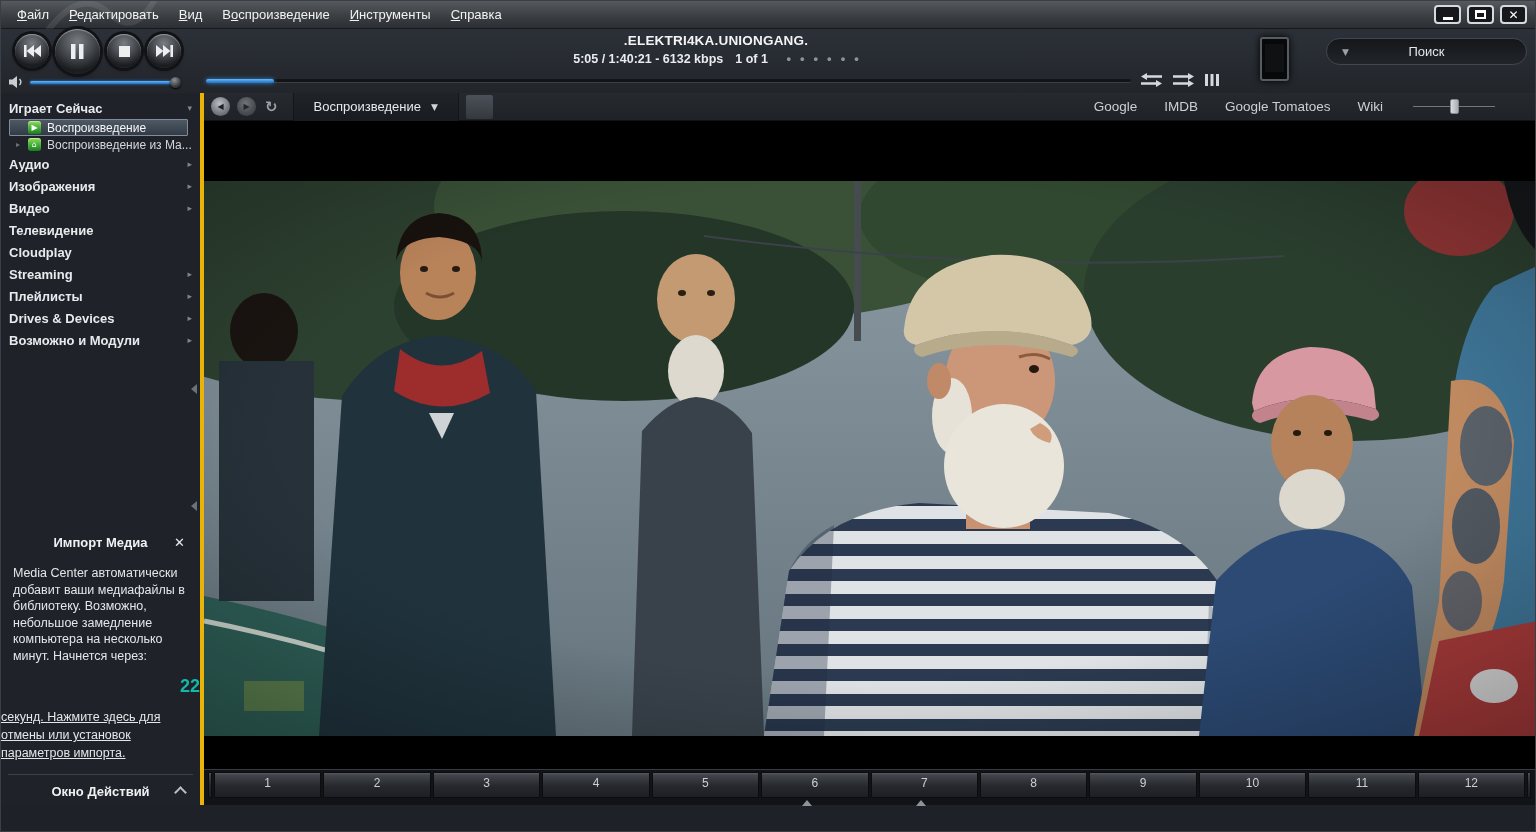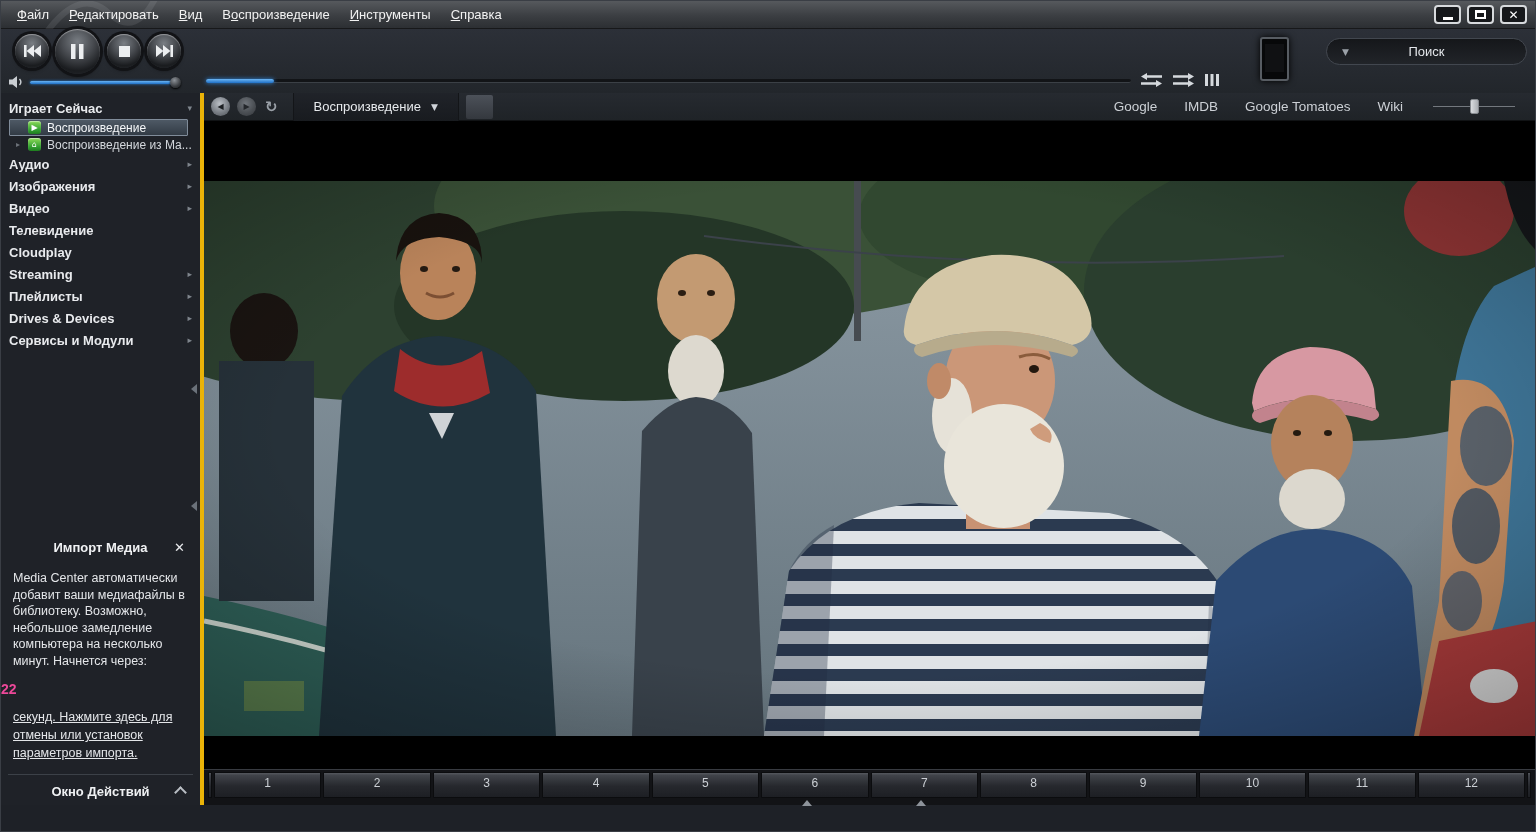--- a/index.html
+++ b/index.html
@@ -66,21 +66,21 @@
   .nav-circle{width:19px;height:19px;border-radius:50%;display:flex;align-items:center;justify-content:center;
     font-size:8px;color:#1c1f23;margin-left:7px;font-family:"DejaVu Sans",sans-serif;
     background:radial-gradient(circle at 45% 35%,#bbc0c6,#7a7f86 55%,#4b4f55);}
   .nav-circle.dim{background:radial-gradient(circle at 45% 35%,#70757b,#4b4f54 55%,#34373c);color:#24272b;}
   .nav-refresh{margin-left:9px;color:#9aa0a7;font-size:15px;font-weight:bold;font-family:"DejaVu Sans",sans-serif;}
   .nav-tab{margin-left:15px;height:28px;background:linear-gradient(#202329,#181b1f);
     border-left:1px solid #131518;border-right:1px solid #131518;display:flex;align-items:center;gap:10px;
     color:#e7eaed;font-size:13px;padding:0 20px;}
   .nav-tab .arr{font-size:9px;color:#d0d4d9;font-family:"DejaVu Sans",sans-serif;}
   .nav-graybtn{margin-left:7px;width:27px;height:24px;border-radius:2px;background:linear-gradient(#4c5159,#34383e);}
-  .nav-right{margin-left:auto;display:flex;align-items:center;padding-right:20px;}
+  .nav-right{margin-left:auto;display:flex;align-items:center;padding-right:40px;}
   .web-links{display:flex;gap:27px;font-size:13.5px;color:#ccd0d5;margin-right:30px;}
   .weblink{cursor:default;}
   .zoom-slider{position:relative;width:82px;height:15px;}
   .zoom-track{position:absolute;top:7px;left:0;right:0;height:1px;background:#73787e;}
   .zoom-thumb{position:absolute;top:0;width:9px;height:15px;margin-left:-4px;border:1px solid #85898e;
     background:linear-gradient(90deg,#dadde0,#a9adb2);border-radius:2px;}
 
   
   .sidebar{position:absolute;top:92px;left:0;width:203px;bottom:26px;background:#1f2228;border-right:4px solid #eab308;}
   .side-list{padding-top:4px;}
@@ -96,22 +96,22 @@
   .side-item.selected{background:linear-gradient(#4e5965,#323b45);border:1px solid #808c9a;border-radius:1px;
     margin:0 12px 0 8px;padding-left:18px;color:#f4f6f8;height:17px;}
   .side-chevron{position:absolute;right:3px;width:0;height:0;border-top:5px solid transparent;
     border-bottom:5px solid transparent;border-right:6px solid #6b727a;}
 
   
   .import-panel{position:absolute;left:0;right:0;bottom:30px;}
   .ip-header{position:relative;text-align:center;font-size:13px;font-weight:bold;color:#f0f2f4;height:26px;line-height:26px;}
   .ip-close{position:absolute;right:15px;top:0;font-size:13px;font-weight:bold;color:#e9ebee;font-family:"DejaVu Sans",sans-serif;}
   .ip-body{padding:9px 12px 0;font-size:12.5px;line-height:16.5px;color:#e4e6e9;}
-  .ip-count{text-align:left;font-size:14px;font-weight:bold;color:#ec4899;margin:12px 0 11px;}
-  .ip-link{padding:0 12px;font-size:12.5px;line-height:18px;color:#e4e6e9;text-decoration:underline;}
+  .ip-count{text-align:right;font-size:18px;font-weight:bold;color:#14b8a6;margin:12px 0 11px;}
+  .ip-link{padding:0 0;font-size:12.5px;line-height:18px;color:#e4e6e9;text-decoration:underline;}
   .ip-divider{height:1px;background:#3c4148;margin:12px 7px 0;}
   .action-bar{position:absolute;left:0;right:0;bottom:0;height:28px;display:flex;align-items:center;justify-content:center;
     font-size:13px;font-weight:bold;color:#eff1f3;}
   .ab-chevron{position:absolute;right:15px;top:11px;width:9px;height:9px;border-left:2px solid #b9bec4;
     border-top:2px solid #b9bec4;transform:rotate(45deg);}
 
   
   .video-area{position:absolute;top:120px;left:203px;right:0;bottom:62px;background:#000;overflow:hidden;}
   .video-frame{position:absolute;top:60px;left:0;width:1333px;height:555px;}
   .video-frame svg{display:block;}
@@ -192,20 +192,27 @@
           <path d="M10.5 3 q2.8 3 0 6" stroke="#c9cdd2" stroke-width="1.4" fill="none"></path>
         </svg>
         <div class="vol-slider">
           <div class="vol-track"></div>
           <div class="vol-fill" style="width: 97%;"></div>
           <div class="vol-knob"></div>
         </div>
       </div>
     </div>
 
+    <div class="np-info">
+      <div class="np-title">.ELEKTRI4KA.UNIONGANG.</div>
+      <div class="np-time">
+        <span>5:05 / 1:40:21 - 6132 kbps</span><span class="np-gap"></span><span>1 of 1</span>
+        <span class="np-dots"><span class="dot">•</span><span class="dot">•</span><span class="dot">•</span><span class="dot">•</span><span class="dot">•</span><span class="dot">•</span></span>
+      </div>
+    </div>
 
     <div class="progress">
       <div class="prog-track"></div>
       <div class="prog-fill" style="width: 7.3%;"></div>
     </div>
 
     <div class="mode-icons">
       <svg width="21" height="14" viewBox="0 0 21 14">
         <path d="M6 0 L6 2.2 L21 2.2 L21 4.8 L6 4.8 L6 7 L0 3.5 Z" fill="#d5d9dd"></path>
         <path d="M15 7 L15 9.2 L0 9.2 L0 11.8 L15 11.8 L15 14 L21 10.5 Z" fill="#d5d9dd"></path>
@@ -293,21 +300,21 @@
         </div>
         <div class="side-row side-header">
           <span>Плейлисты</span>
           <span class="hdr-arrow">▸</span>
         </div>
         <div class="side-row side-header">
           <span>Drives &amp; Devices</span>
           <span class="hdr-arrow">▸</span>
         </div>
         <div class="side-row side-header">
-          <span>Сервисы и Модули</span>
+          <span>Возможно и Модули</span>
           <span class="hdr-arrow">▸</span>
         </div>
       </div>
     <div class="side-chevron" style="top:291px;"></div>
     <div class="side-chevron" style="top:408px;"></div>
 
     <div class="import-panel">
       <div class="ip-header">
         <span>Импорт Медиа</span>
         <span class="ip-close">✕</span>

